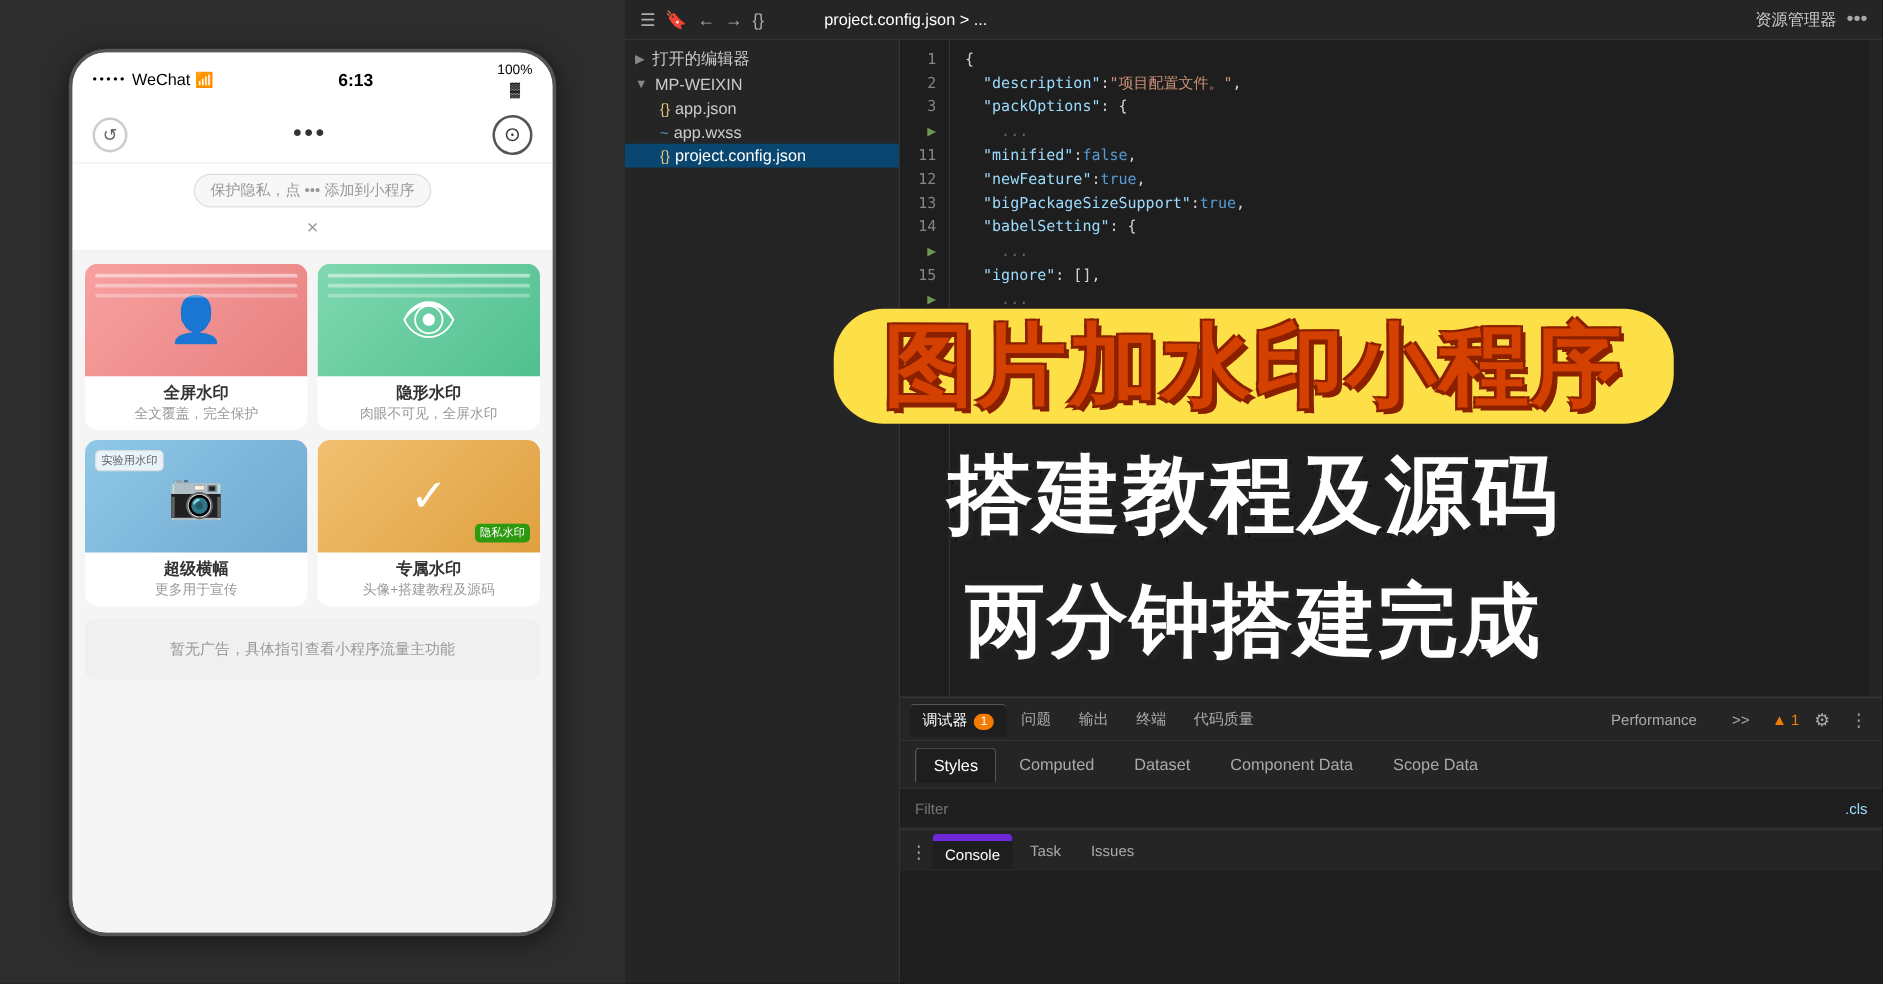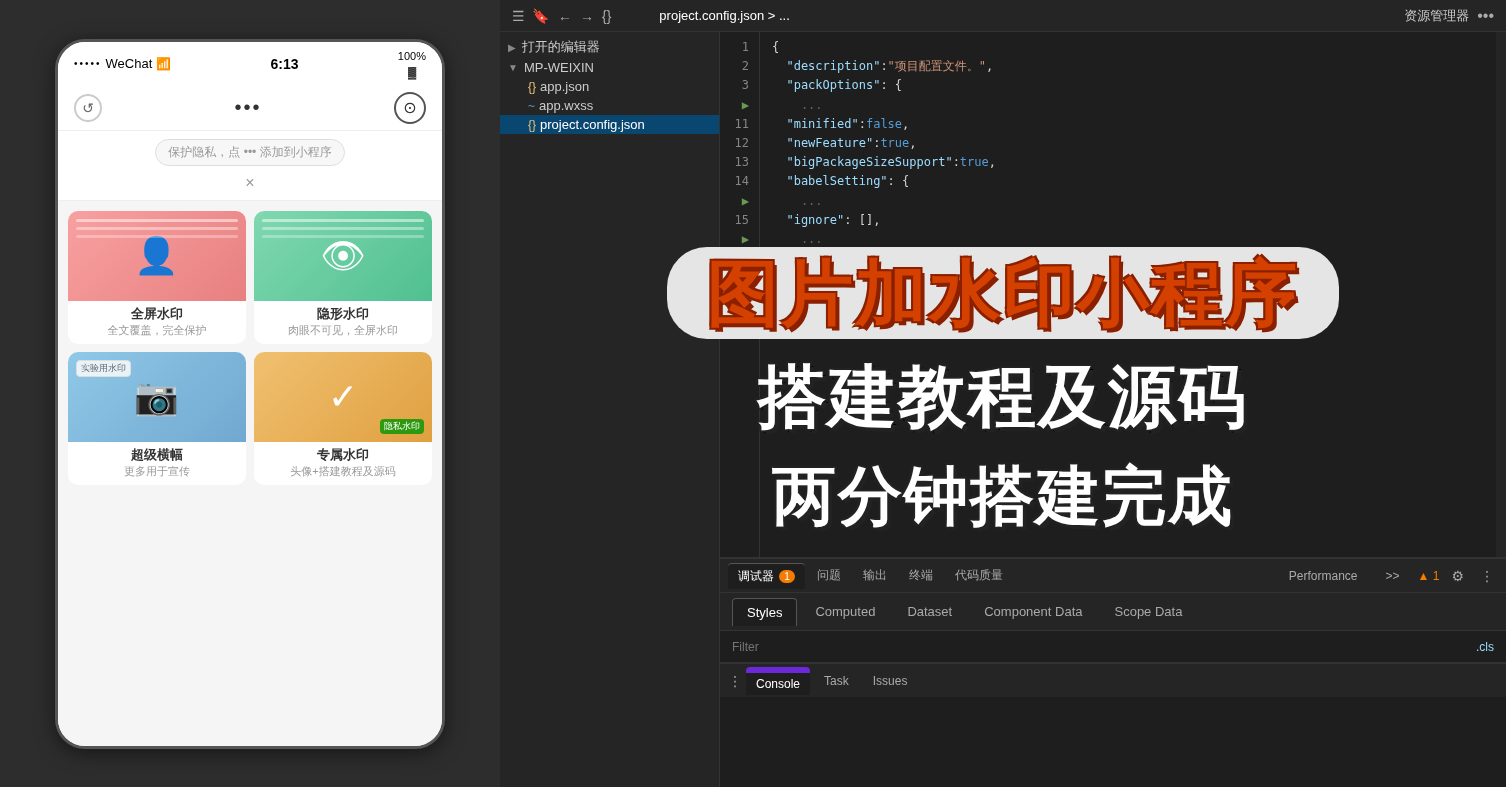--- a/index.html
+++ b/index.html
@@ -216,21 +216,21 @@
       pointer-events: none;
       z-index: 10;
       display: flex;
       flex-direction: column;
       justify-content: center;
       align-items: center;
       gap: 0;
     }
 
     .overlay-title-box {
-      background: #e5e5e5;
+      background: #fde047;
       border-radius: 40px;
       padding: 10px 40px;
       margin-bottom: 20px;
     }
 
     .overlay-title {
       font-size: 72px;
       font-weight: 900;
       color: #d44000;
       text-shadow: 4px 4px 0 #8b2000, -2px -2px 0 #8b2000, 2px -2px 0 #8b2000, -2px 2px 0 #8b2000;
@@ -563,20 +563,23 @@
         <div class="grid-item">
           <div class="item-image orange-bg" style="position:relative">
             <span style="font-size:36px;color:#fff">✓</span>
             <div class="badge-privacy">隐私水印</div>
           </div>
           <span class="item-label-main">专属水印</span>
           <span class="item-label-sub">头像+搭建教程及源码</span>
         </div>
       </div>
 
+      <div class="phone-ad-bar">
+        <span>暂无广告，具体指引查看小程序流量主功能</span>
+      </div>
     </div>
   </div>
 </div>
 
 <div class="vscode-panel">
 
   <div style="height:32px;background:#252526;display:flex;align-items:center;padding:0 12px;justify-content:space-between;border-bottom:1px solid #333;">
     <div style="display:flex;align-items:center;gap:8px;">
 
       <span style="color:#aaa;font-size:14px;cursor:pointer;">☰</span>

